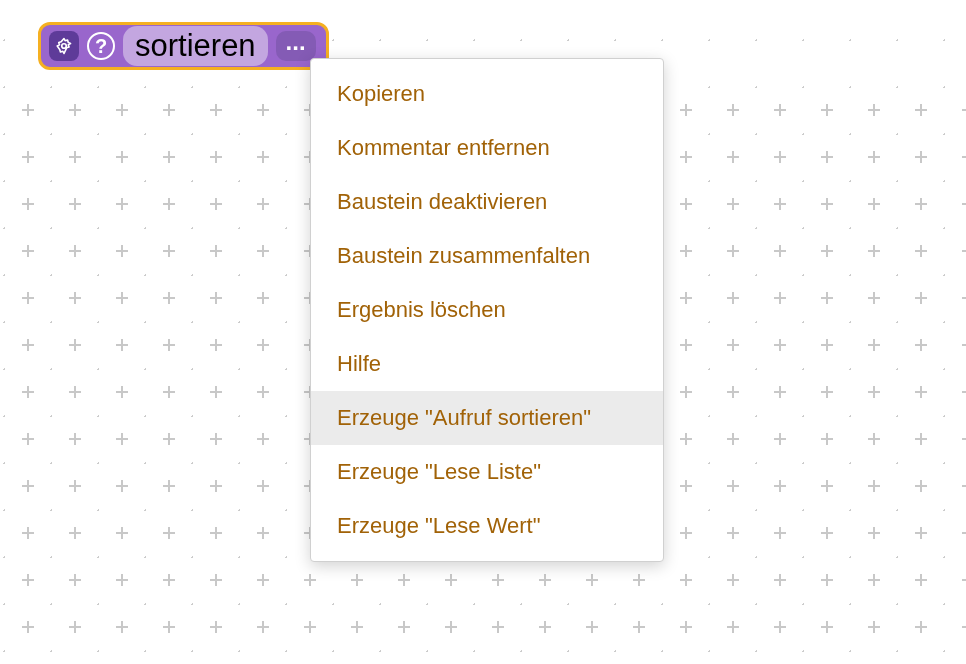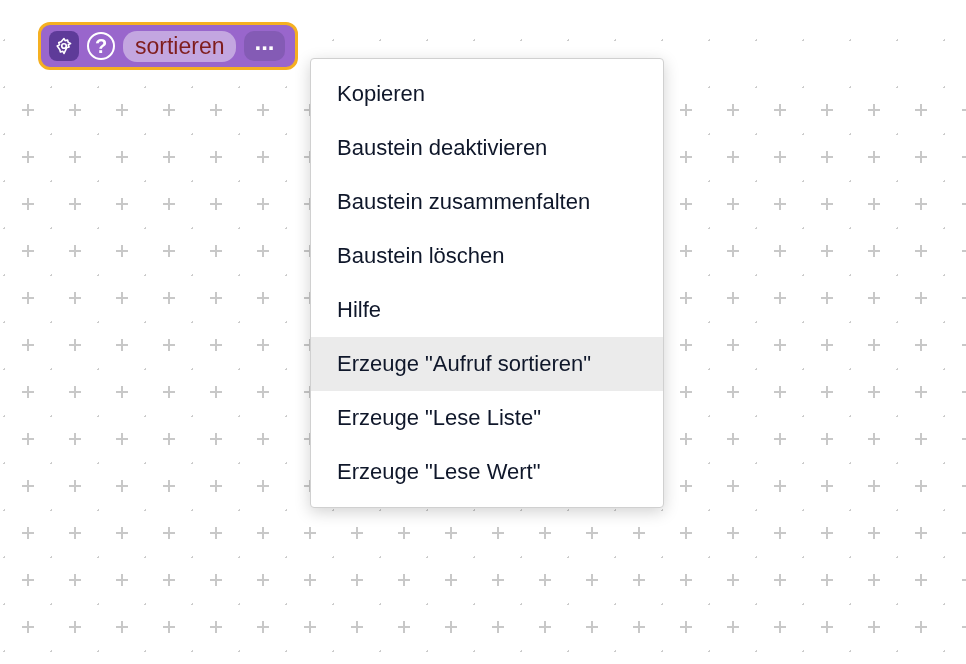--- a/index.html
+++ b/index.html
@@ -75,24 +75,24 @@
       border-radius: 50%;
       background: transparent;
       border: 2.5px solid #fff;
       width: 28px;
       height: 28px;
       font-size: 20px;
       font-weight: 700;
     }
     .block-chip {
       background: #c3a6e0;
-      color: #7f1d1d;
+      color: #000000;
       border-radius: 14px;
       padding: 2px 12px;
-      font-size: 23px;
+      font-size: 31px;
       font-weight: 400;
     }
     .block-more {
       background: #845bb5;
       color: #fff;
       border-radius: 10px;
       padding: 0 10px;
       font-size: 24px;
       font-weight: 700;
       height: 30px;
@@ -105,21 +105,21 @@
       left: 310px;
       width: 354px;
       background: #fff;
       border: 1px solid #d0d0d0;
       border-radius: 4px;
       box-shadow: 0 4px 16px rgba(0,0,0,0.18);
       padding: 8px 0;
     }
     .ctxmenu-item {
       font-size: 22px;
-      color: #0f172a;
+      color: #a16207;
       padding: 14px 26px;
       cursor: pointer;
       text-align: left;
     }
     .ctxmenu-item.hover {
       background: #ebebeb;
     }
   </style>
 </head>
 <body>
@@ -387,21 +387,22 @@
         <path d="M12 2l1.5 3 3.2-1 1 3.2 3 1.5-3 1.5 1 3.2-3.2 1L12 22l-1.5-3-3.2 1-1-3.2L3 12l3-1.5-1-3.2 3.2-1L12 2z" stroke-linejoin="round"></path>
       </svg>
     </div>
     <div class="icon-btn help">?</div>
     <span class="block-chip">sortieren</span>
     <span class="block-more">...</span>
   </div>
 
   <div class="ctxmenu" id="ctxmenu">
       <div class="ctxmenu-item">Kopieren</div>
+      <div class="ctxmenu-item">Kommentar entfernen</div>
       <div class="ctxmenu-item">Baustein deaktivieren</div>
       <div class="ctxmenu-item">Baustein zusammenfalten</div>
-      <div class="ctxmenu-item">Baustein löschen</div>
+      <div class="ctxmenu-item">Ergebnis löschen</div>
       <div class="ctxmenu-item">Hilfe</div>
       <div class="ctxmenu-item hover">Erzeuge "Aufruf sortieren"</div>
       <div class="ctxmenu-item">Erzeuge "Lese Liste"</div>
       <div class="ctxmenu-item">Erzeuge "Lese Wert"</div>
     </div>
 </div>
 
 </body></html>

